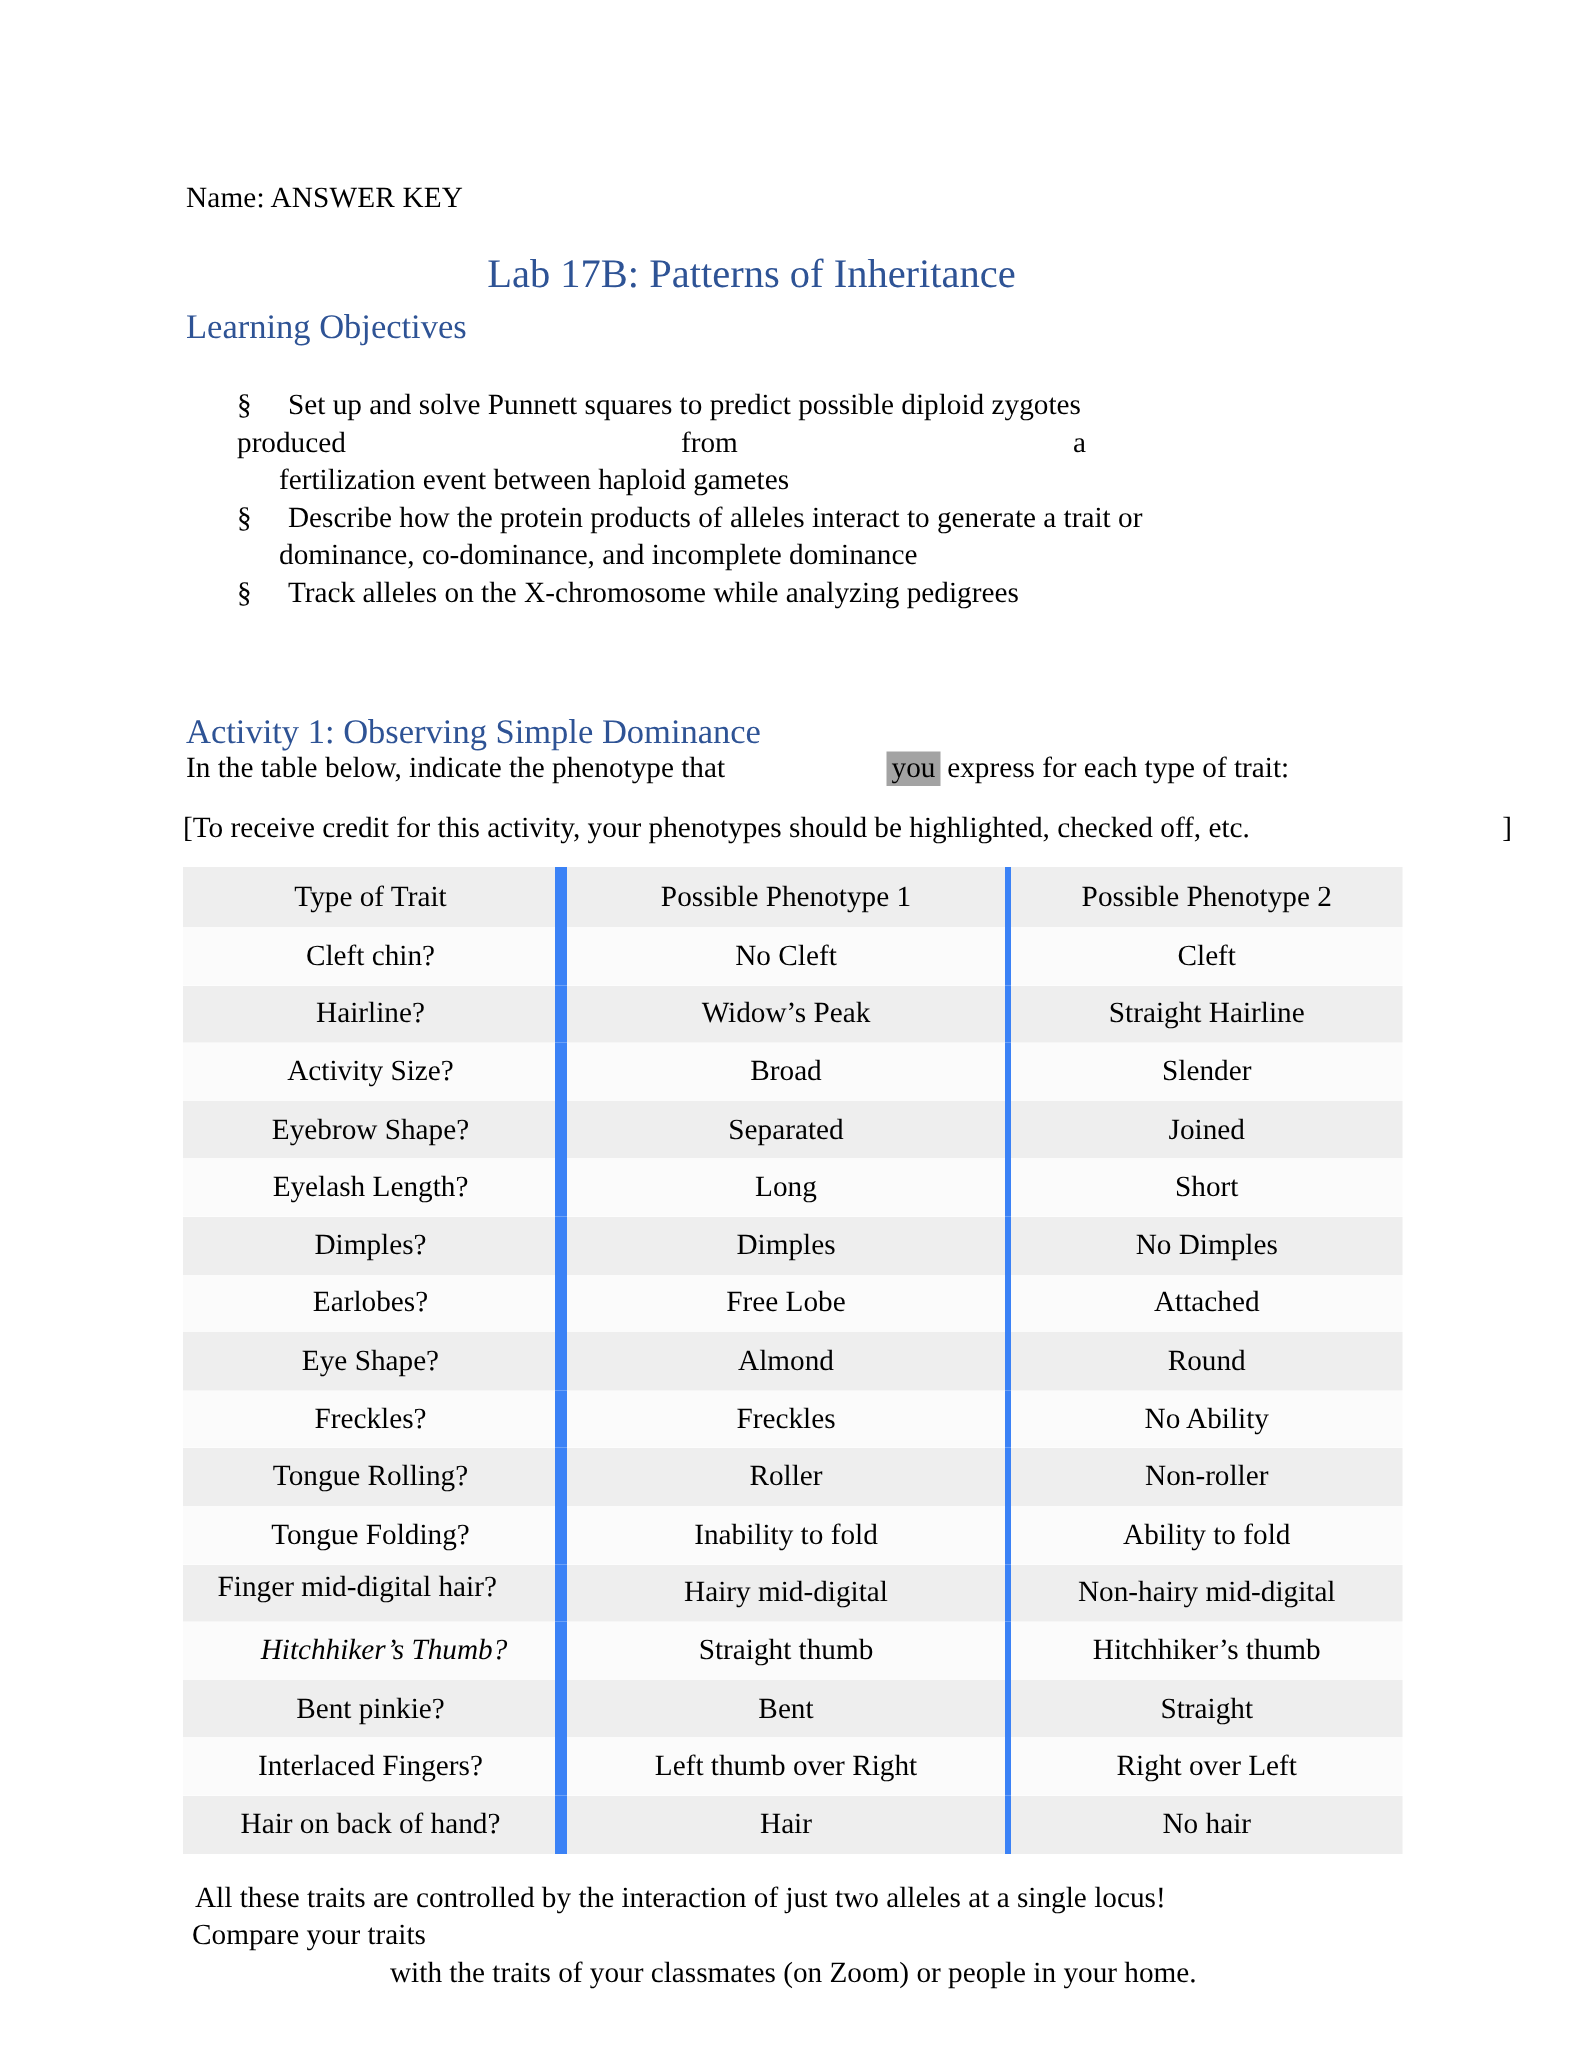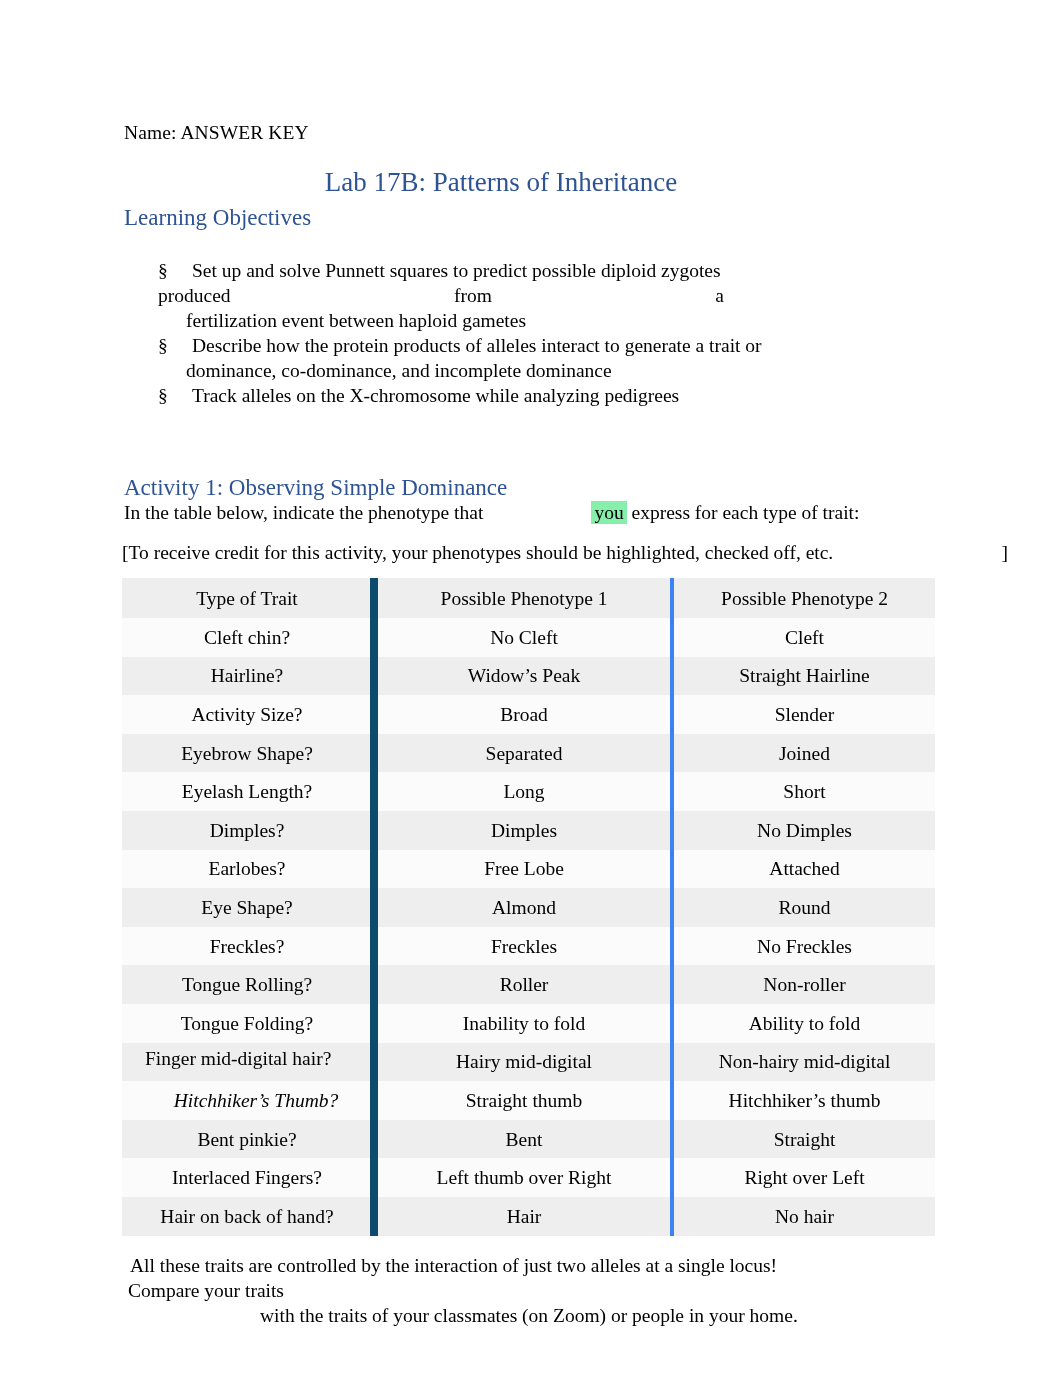--- a/index.html
+++ b/index.html
@@ -104,21 +104,21 @@
   .a1-line {
     position: absolute;
     left: 124px;
     top: 500px;
     font-size: 19.5px;
     line-height: 25px;
     white-space: nowrap;
   }
   .spacer-gap { display: inline-block; width: 108px; }
   .hl-you {
-    background: #86efac;
+    background: #a3a3a3;
     padding: 1px 3px;
     font-family: Liberation Serif, serif;
   }
 
   .a1-credit {
     position: absolute;
     left: 122px;
     top: 540px;
     width: 886px;
     font-size: 19.5px;
@@ -154,21 +154,21 @@
   }
   
   .trait-table tr.band td {
     background: #eeeeee;
     background-clip: padding-box;
   }
   .trait-table tr.plain td {
     background: #fbfbfb;
     background-clip: padding-box;
   }
-  .trait-table td.col-a { border-right: 8px solid #0c4a6e; }
+  .trait-table td.col-a { border-right: 8px solid #3b82f6; }
   .trait-table td.col-b { border-right: 4px solid #3b82f6; }
 
   .trait-table tr.band td.col-a,
   .trait-table tr.plain td.col-a { padding-left: 2px; }
 
   
   .trait-table tr.head td { height: 40px; }
 
   
   .cell-wrap {
@@ -293,21 +293,21 @@
         <td class="col-c">Attached</td>
       </tr>
       <tr class="band">
         <td class="col-a">Eye Shape?</td>
         <td class="col-b">Almond</td>
         <td class="col-c">Round</td>
       </tr>
       <tr class="plain">
         <td class="col-a">Freckles?</td>
         <td class="col-b">Freckles</td>
-        <td class="col-c">No Freckles</td>
+        <td class="col-c">No Ability</td>
       </tr>
       <tr class="band">
         <td class="col-a">Tongue Rolling?</td>
         <td class="col-b">Roller</td>
         <td class="col-c">Non-roller</td>
       </tr>
       <tr class="plain">
         <td class="col-a">Tongue Folding?</td>
         <td class="col-b">Inability to fold</td>
         <td class="col-c">Ability to fold</td>

